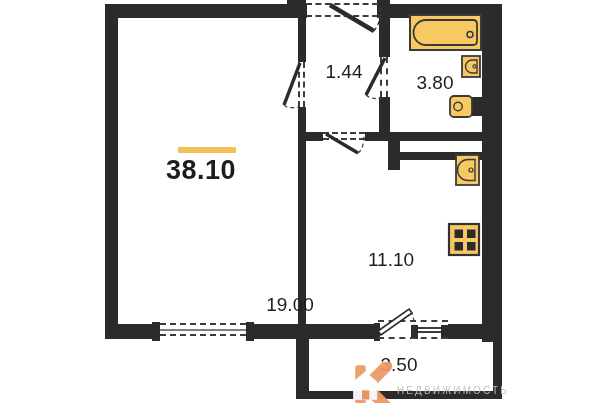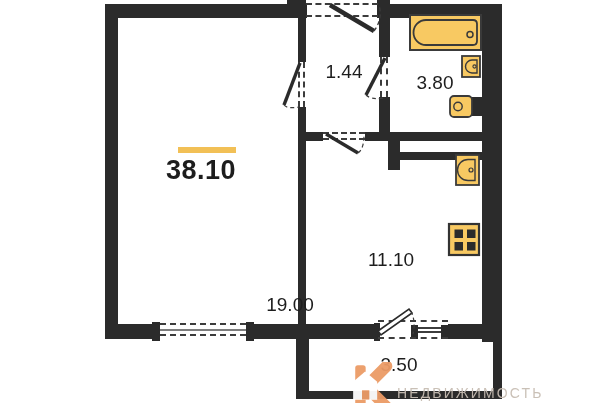--- a/index.html
+++ b/index.html
@@ -25,21 +25,21 @@
   .dash-v{position:absolute;border-left:2px dashed var(--dash);width:0;}
   .win-line{position:absolute;background:#7d7d7d;}
   .win-line-thin{position:absolute;background:#3c3c3c;}
   svg.overlay{position:absolute;left:0;top:0;}
   #logo{position:absolute;left:352px;top:362px;width:180px;height:46px;opacity:0.95;}
   #logo .brand{
     position:absolute;left:44px;top:4px;font-size:18px;font-weight:bold;
     letter-spacing:1.5px;color:#D89E7E;line-height:1;
   }
   #logo .subtitle{
-    position:absolute;left:45px;top:24px;font-size:14px;
+    position:absolute;left:45px;top:24px;font-size:10px;
     letter-spacing:2.1px;color:#C7BDB3;line-height:1;
   }
 </style>
 </head>
 <body>
 
 <div id="canvas">
 
   <div class="wall" style="left:105px;top:4px;width:13px;height:335px;"></div>
   <div class="wall" style="left:105px;top:4px;width:202px;height:14px;"></div>

